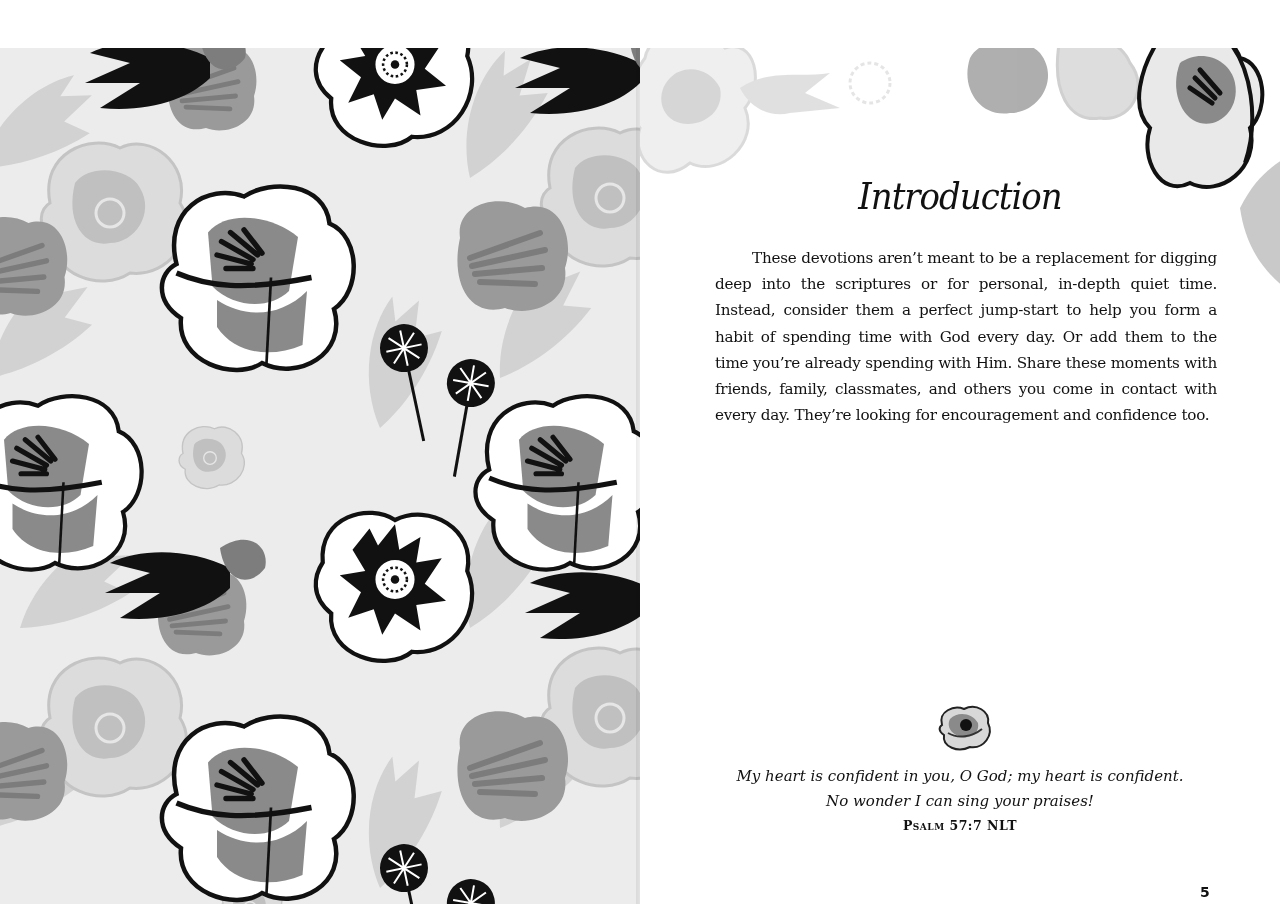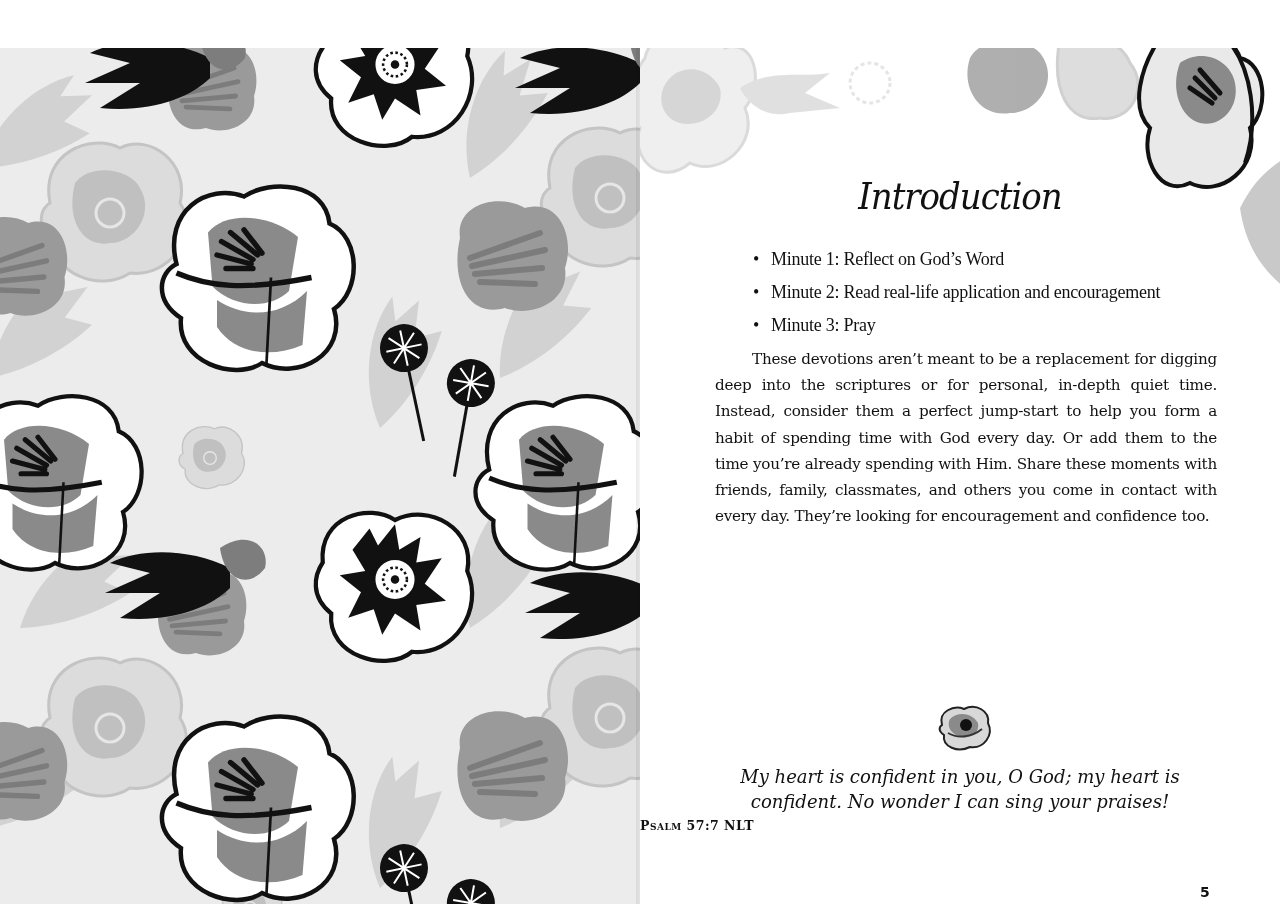--- a/index.html
+++ b/index.html
@@ -16,22 +16,22 @@
            letter-spacing:-1px; transform:scaleY(1.08); }
   .body-text { position:absolute; left:75px; top:197px; width:502px; font-family:"DejaVu Serif", serif;
                font-size:15.2px; line-height:26.2px; color:#111; letter-spacing:-0.25px; }
   .body-text p { margin:0; text-align:justify; text-align-last:left; }
   .bullets { list-style:none; margin:2px 0 4px 0; padding:0 0 0 56px; font-family:"Liberation Serif", serif; font-size:18px; }
   .bullets li { position:relative; line-height:25px; margin-bottom:8px; }
   .bullets li::before { content:"•"; position:absolute; left:-18px; top:0; }
   .indent { text-indent:37px; }
   .ornament { position:absolute; left:296px; top:655px; width:58px; height:50px; }
   .verse { position:absolute; left:90px; width:460px; top:716px; text-align:center; font-family:"DejaVu Serif", serif;
-           font-style:italic; font-size:18px; line-height:25px; color:#111; }
-  .ref { position:absolute; left:0; width:640px; top:770px; font-family:"DejaVu Serif", serif;
+           font-style:italic; font-size:15px; line-height:25px; color:#111; }
+  .ref { position:absolute; left:0; width:640px; top:770px; text-align:center; font-family:"DejaVu Serif", serif;
          font-size:12.5px; font-weight:bold; letter-spacing:0.5px; color:#111; font-variant:small-caps; }
   .page-num { position:absolute; left:560px; top:836px; font-family:"DejaVu Sans", sans-serif; font-weight:bold; font-size:14px; color:#111; }
 </style>
 </head>
 <body>
 
 <div class="spread">
 
   <div class="left-page">
     <svg class="pattern" width="640" height="904" viewBox="0 0 640 904">
@@ -141,25 +141,20 @@
       <path d="M520,-10 C540,-30 590,-20 600,10 C625,15 630,60 610,80 C620,120 580,150 550,135 C520,150 500,110 510,80 C490,60 500,20 520,-10 Z" fill="#e9e9e9" stroke="#111" stroke-width="4"></path>
       <path d="M540,15 C560,0 590,10 595,35 C600,60 580,80 560,75 C540,70 530,40 540,15 Z" fill="#8a8a8a"></path>
       <path d="M555,30 L575,50 M560,22 L580,45 M550,40 L572,55" stroke="#111" stroke-width="5" stroke-linecap="round"></path>
       <path d="M590,-5 C610,20 620,70 605,115" fill="none" stroke="#111" stroke-width="4"></path>
       <path d="M600,160 C615,130 630,120 645,110 L645,240 C620,220 605,195 600,160 Z" fill="#c9c9c9"></path>
     </svg>
 
     <div class="title">Introduction</div>
 
     <div class="body-text">
-      <ul class="bullets">
-        <li>Minute 1: Reflect on God’s Word</li>
-        <li>Minute 2: Read real-life application and encouragement</li>
-        <li>Minute 3: Pray</li>
-      </ul>
       <p class="indent">These devotions aren’t meant to be a replacement for digging deep into the scriptures or for personal, in-depth quiet time. Instead, consider them a perfect jump-start to help you form a habit of spending time with God every day. Or add them to the time you’re already spending with Him. Share these moments with friends, family, classmates, and others you come in contact with every day. They’re looking for encouragement and confidence too.</p>
     </div>
 
     <svg class="ornament" viewBox="0 0 58 50">
       <path d="M6,22 C2,8 18,2 28,6 C40,0 54,8 52,20 C58,32 48,46 34,44 C22,50 6,44 8,32 C2,28 3,24 6,22 Z" fill="#d8d8d8" stroke="#222" stroke-width="2"></path>
       <path d="M14,16 C22,8 36,10 42,20 C44,30 34,36 26,34 C16,32 10,24 14,16 Z" fill="#8a8a8a"></path>
       <circle cx="30" cy="22" r="6" fill="#111"></circle>
       <path d="M12,30 C22,36 36,34 46,26" fill="none" stroke="#333" stroke-width="2"></path>
     </svg>
 

